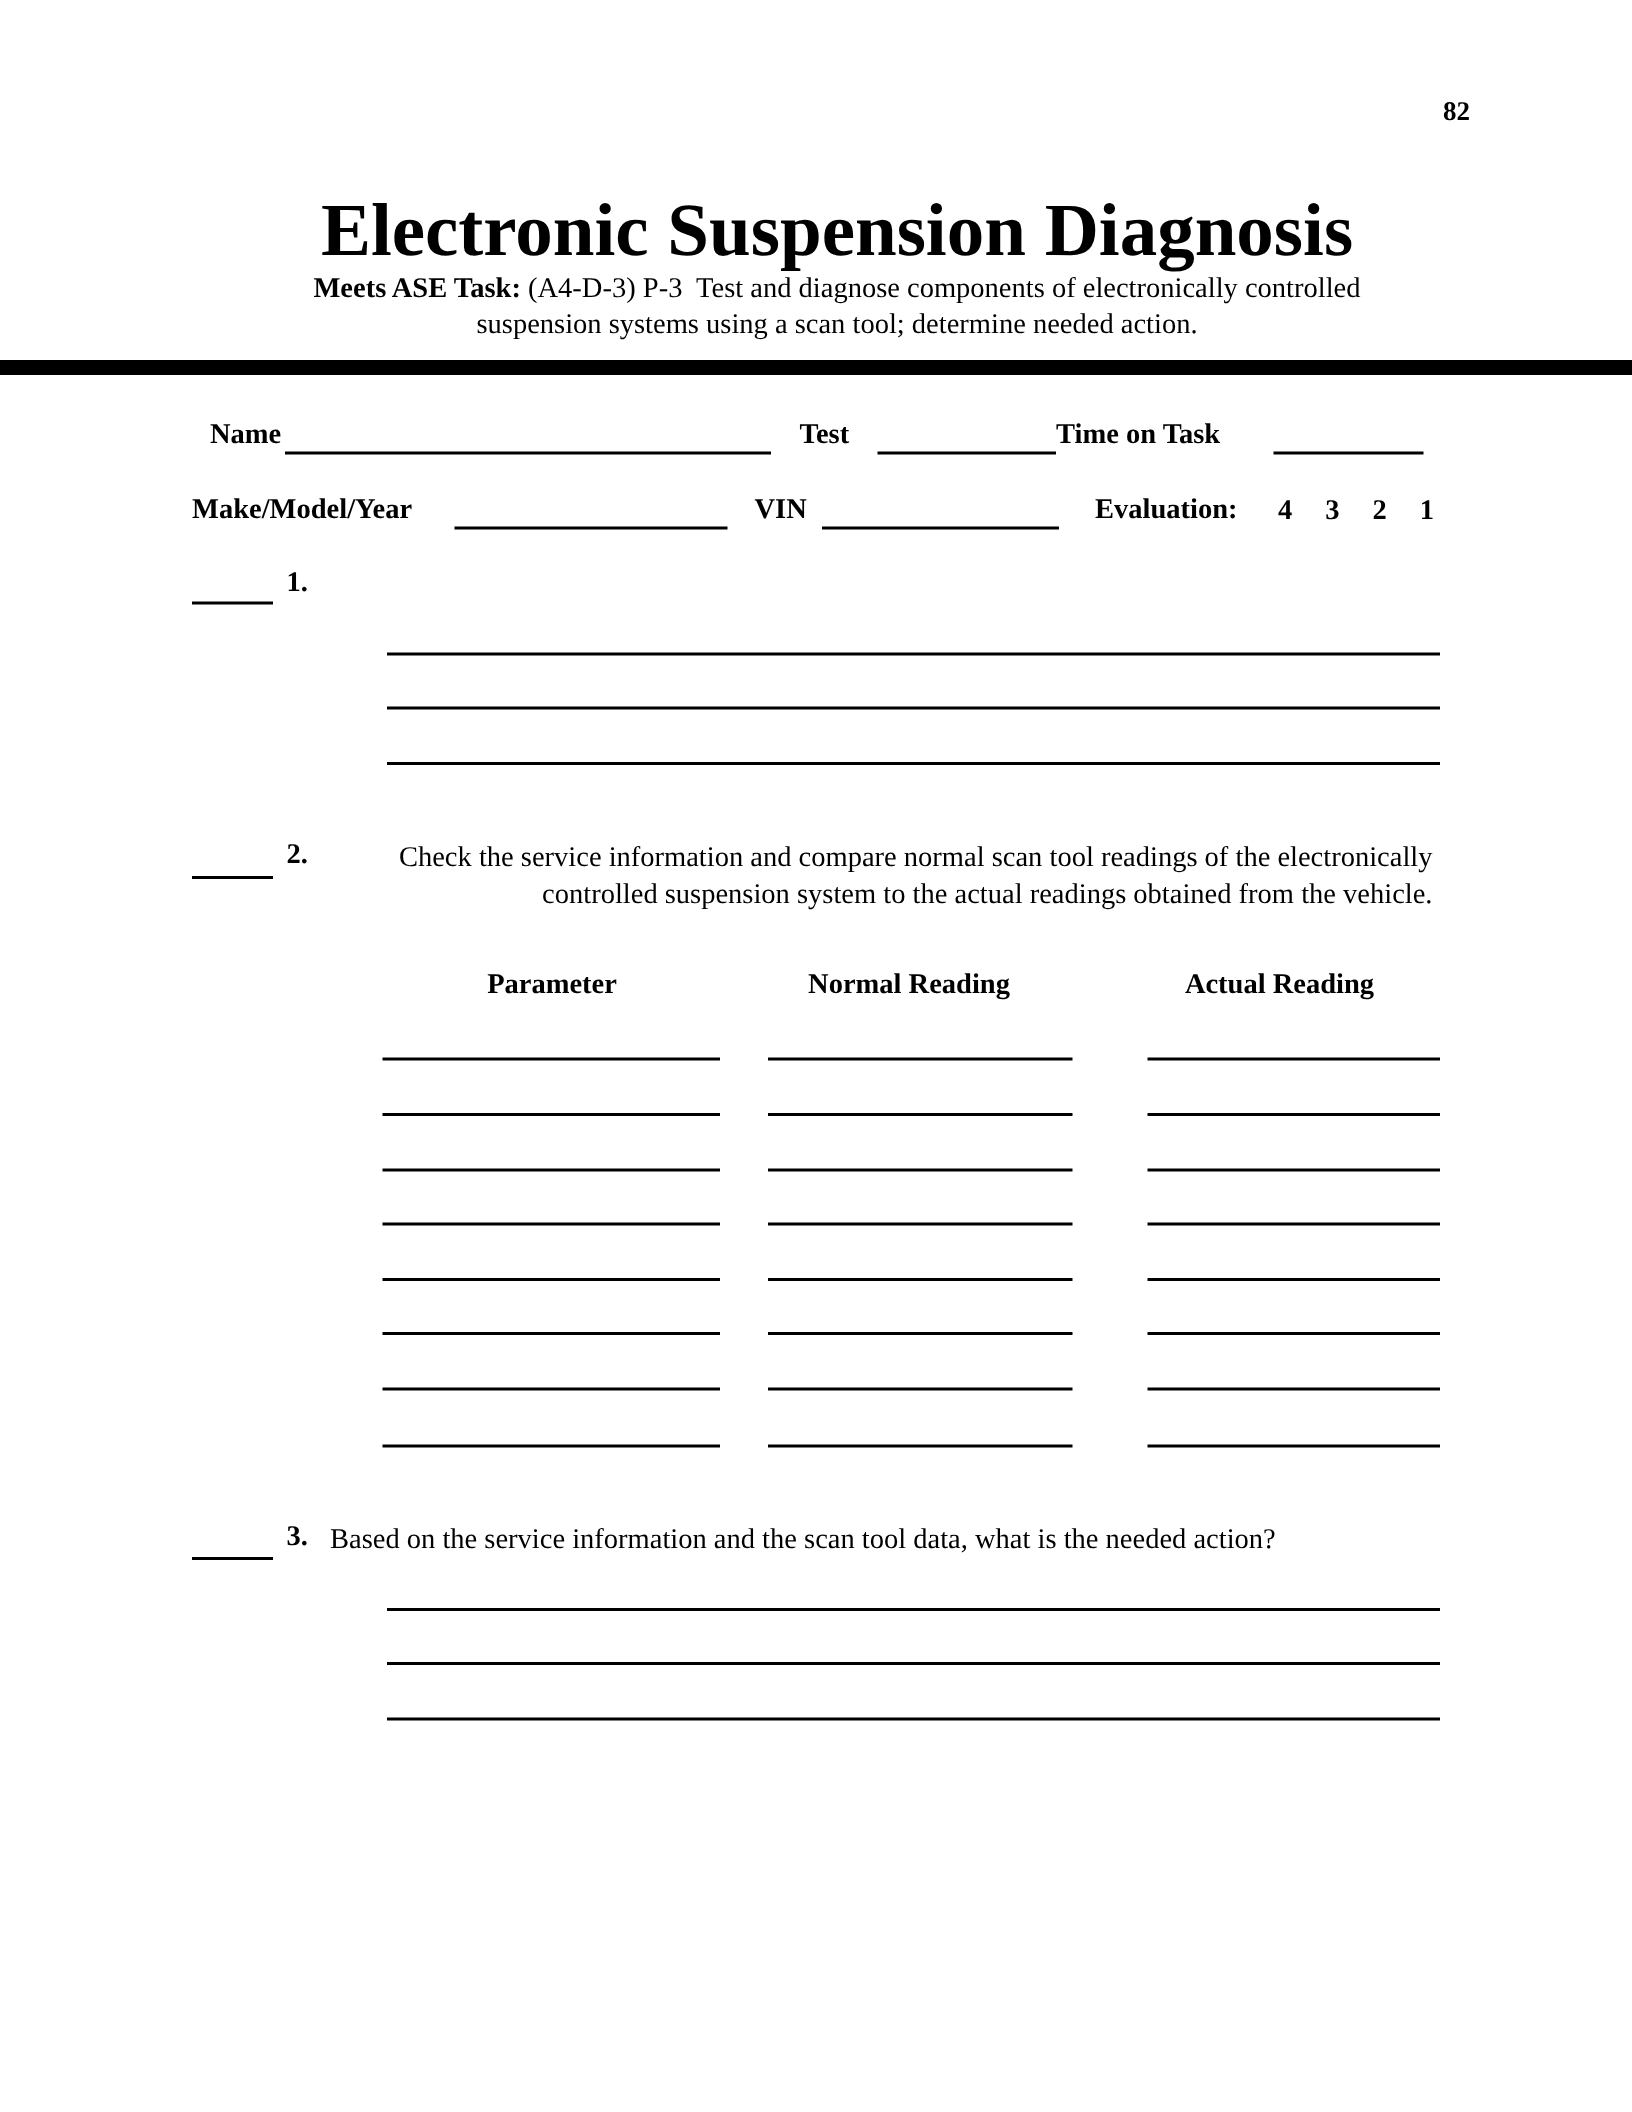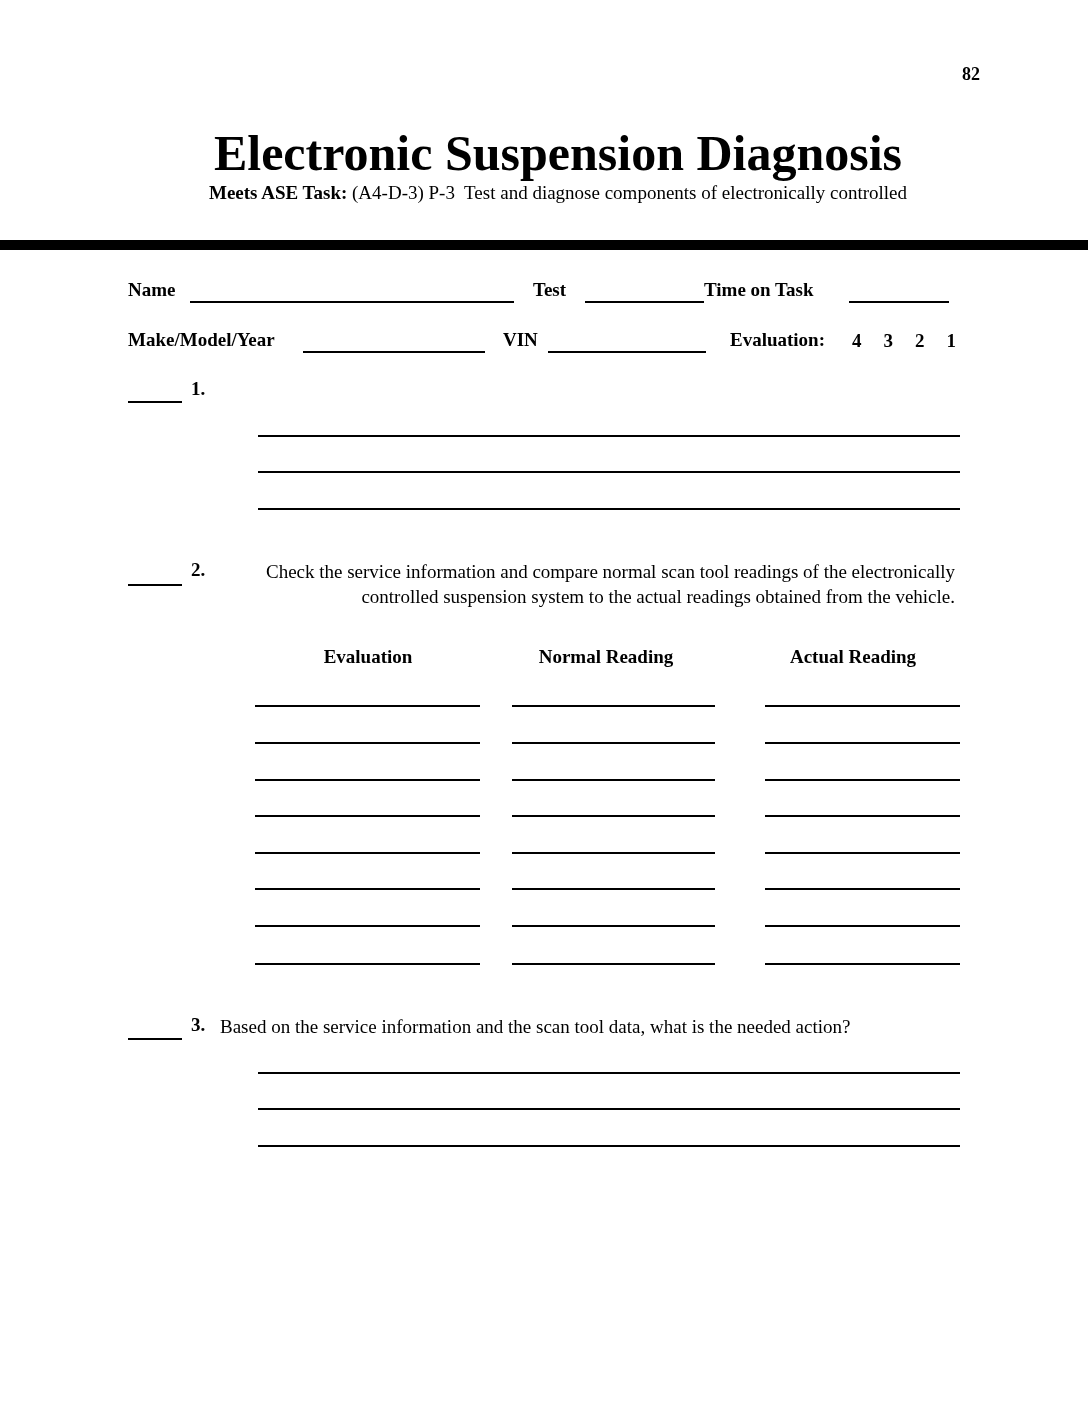--- a/index.html
+++ b/index.html
@@ -58,26 +58,27 @@
 <body>
 
 <div class="page">
 
   <div class="page-number">82</div>
 
   <div class="header-zone">
     <div class="title">Electronic Suspension Diagnosis</div>
     <div class="subtitle">
       <div><span class="bold">Meets ASE Task:</span> <span class="pre">(A4-D-3) P-3  Test and diagnose components of electronically controlled</span></div>
+      <div class="pre">suspension systems using a scan tool; determine needed action.</div>
     </div>
   </div>
 
   <div class="divider-bar"></div>
 
-  <div class="lbl" style="left:128px; top:279px;">Name</div>
+  <div class="lbl" style="left:140px; top:279px;">Name</div>
   <div class="rule" style="left:190px; top:301px; width:324px;"></div>
   <div class="lbl" style="left:533px; top:279px;">Test</div>
   <div class="rule" style="left:585px; top:301px; width:119px;"></div>
   <div class="lbl" style="left:704px; top:279px;">Time on Task</div>
   <div class="rule" style="left:849px; top:301px; width:100px;"></div>
 
   <div class="lbl" style="left:128px; top:329px;">Make/Model/Year</div>
   <div class="rule" style="left:303px; top:351px; width:182px;"></div>
   <div class="lbl" style="left:503px; top:329px;">VIN</div>
   <div class="rule" style="left:548px; top:351px; width:158px;"></div>
@@ -92,21 +93,21 @@
   <div class="rule" style="left:128px; top:401px; width:54px;"></div>
   <div class="inum" style="left:191px; top:378px;">1.</div>
   <div class="rule" style="left:258px; top:435px; width:702px;"></div>
   <div class="rule" style="left:258px; top:471px; width:702px;"></div>
   <div class="rule" style="left:258px; top:508px; width:702px;"></div>
 
   <div class="rule" style="left:128px; top:584px; width:54px;"></div>
   <div class="inum" style="left:191px; top:559px;">2.</div>
   <div class="itext" style="left:220px; top:559px; width:735px;text-align:right;">Check the service information and compare normal scan tool readings of the electronically controlled suspension system to the actual readings obtained from the vehicle.</div>
 
-  <div class="col-header" style="left:268px; top:646px;">Evaluation</div>
+  <div class="col-header" style="left:268px; top:646px;">Parameter</div>
   <div class="col-header" style="left:506px; top:646px;">Normal Reading</div>
   <div class="col-header" style="left:753px; top:646px;">Actual Reading</div>
 
   <div class="t-row" style="top:705px;">
       <span class="t-cell c1"></span>
       <span class="t-cell c2"></span>
       <span class="t-cell c3"></span>
     </div>
   <div class="t-row" style="top:742px;">
       <span class="t-cell c1"></span>

